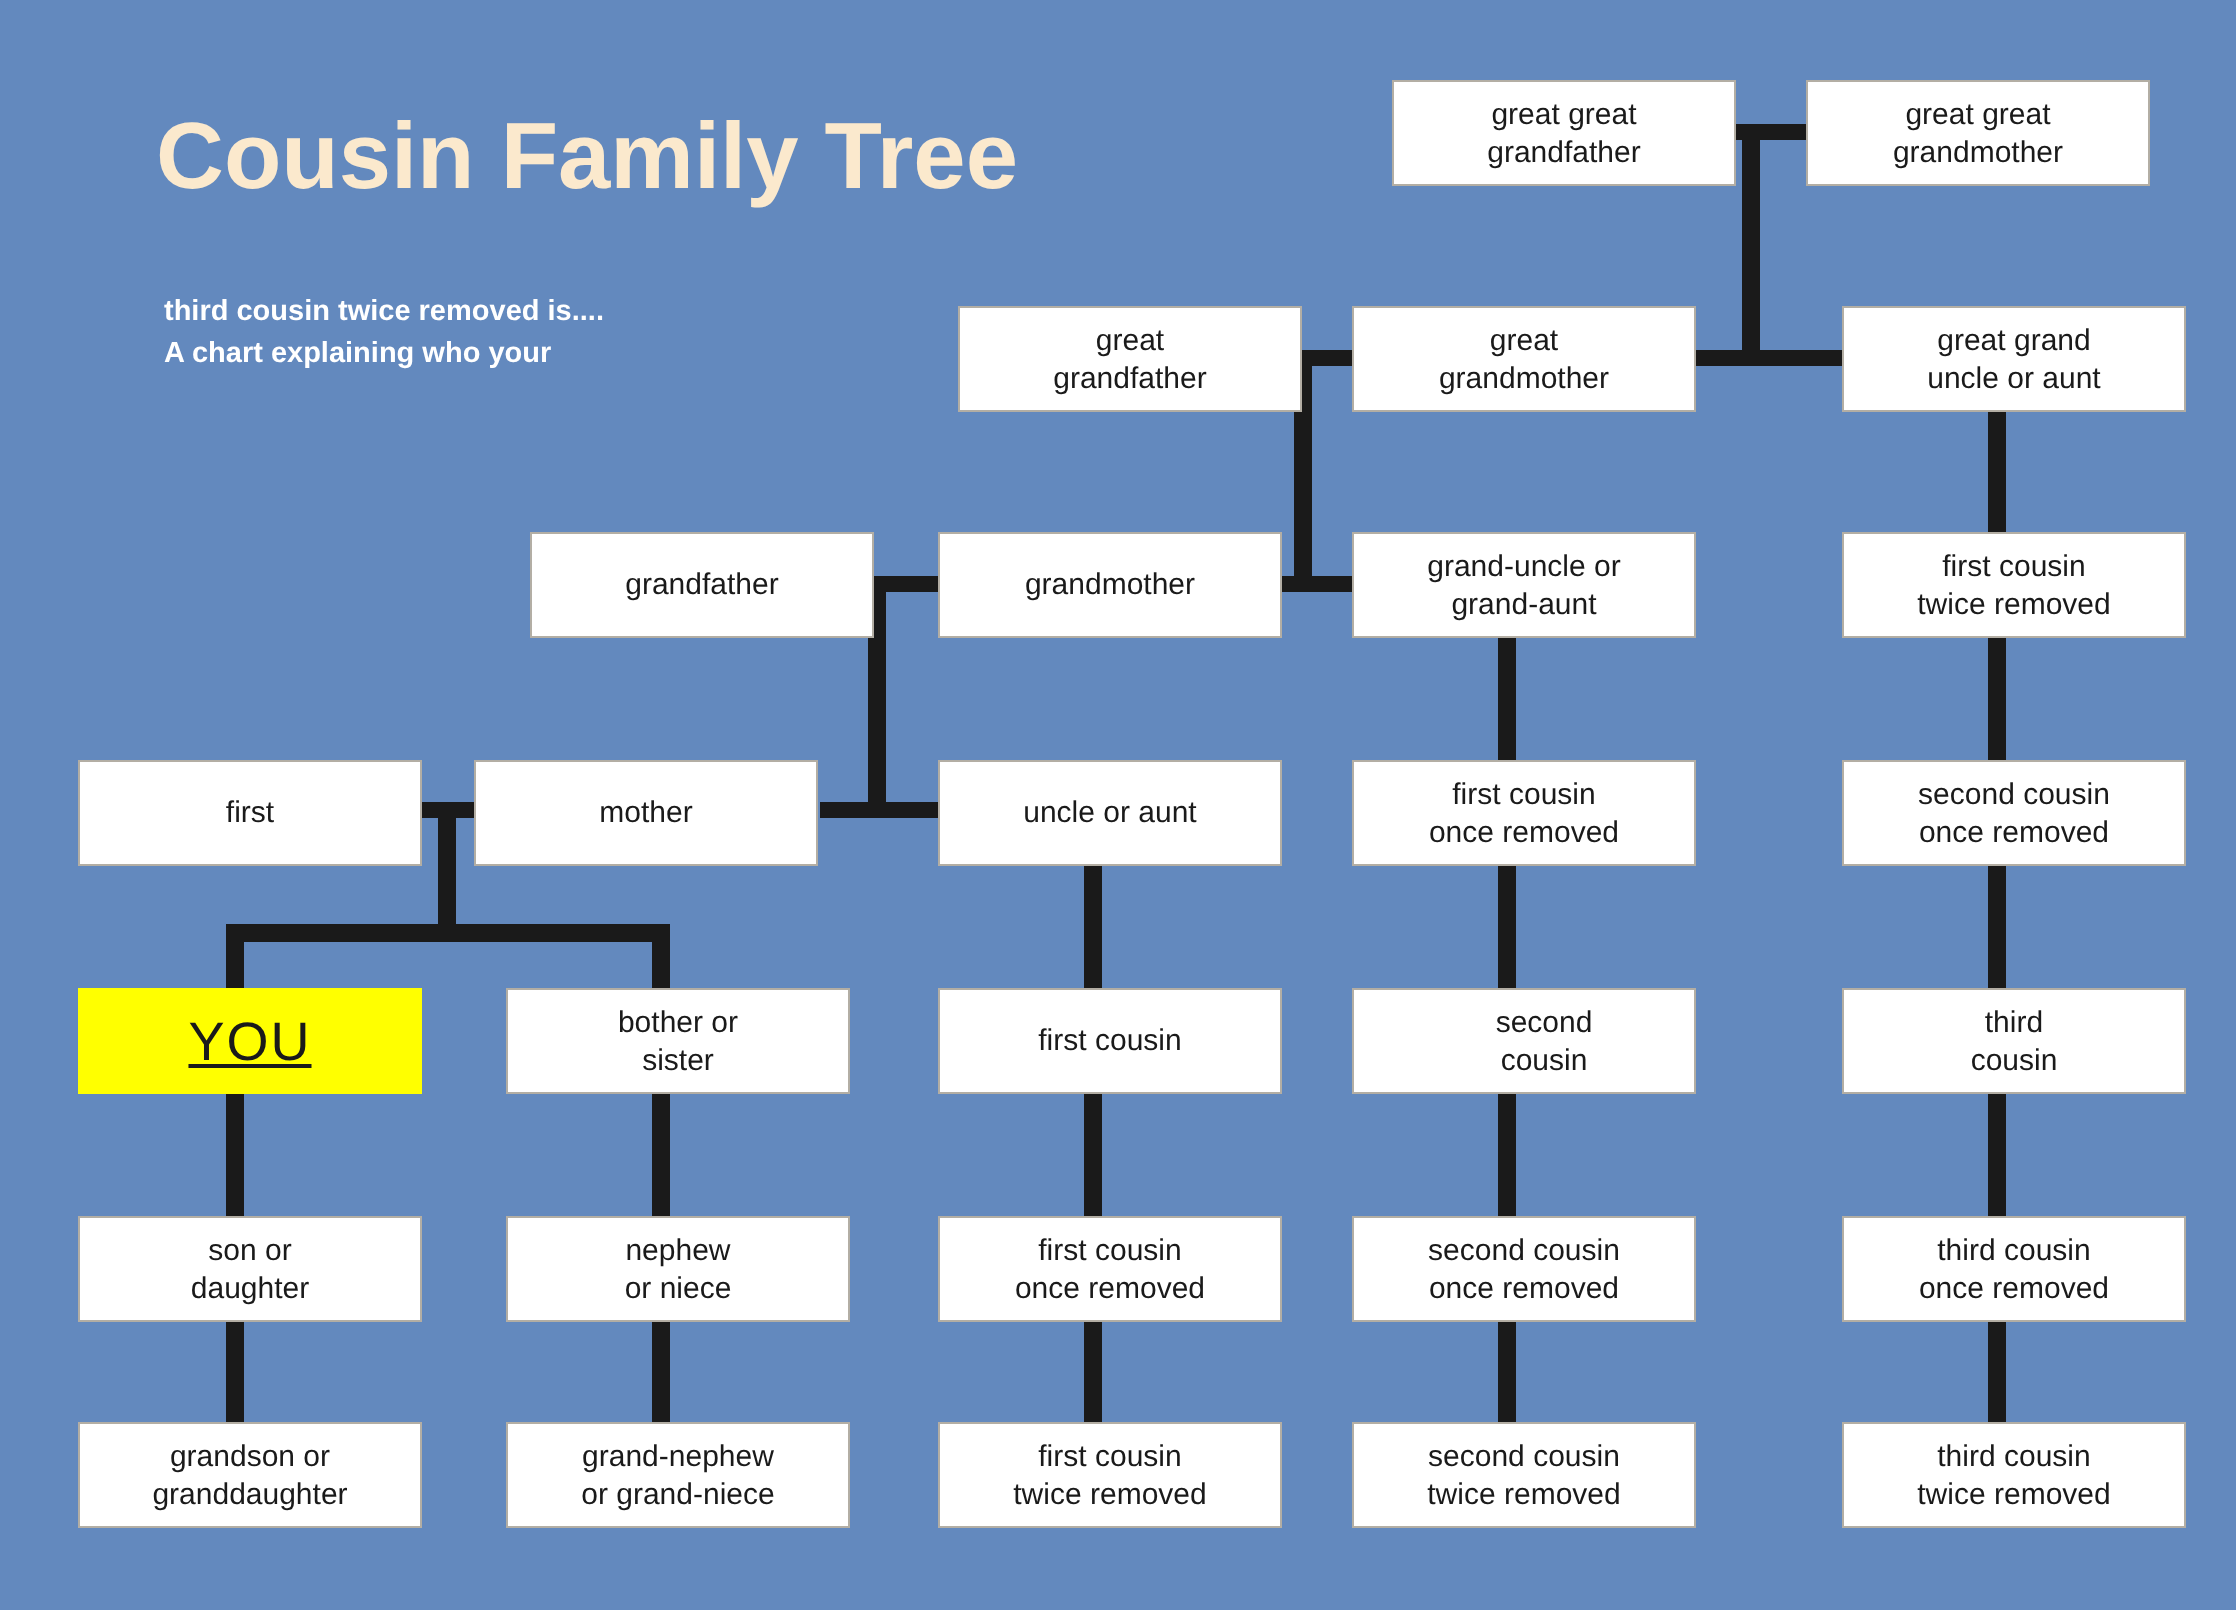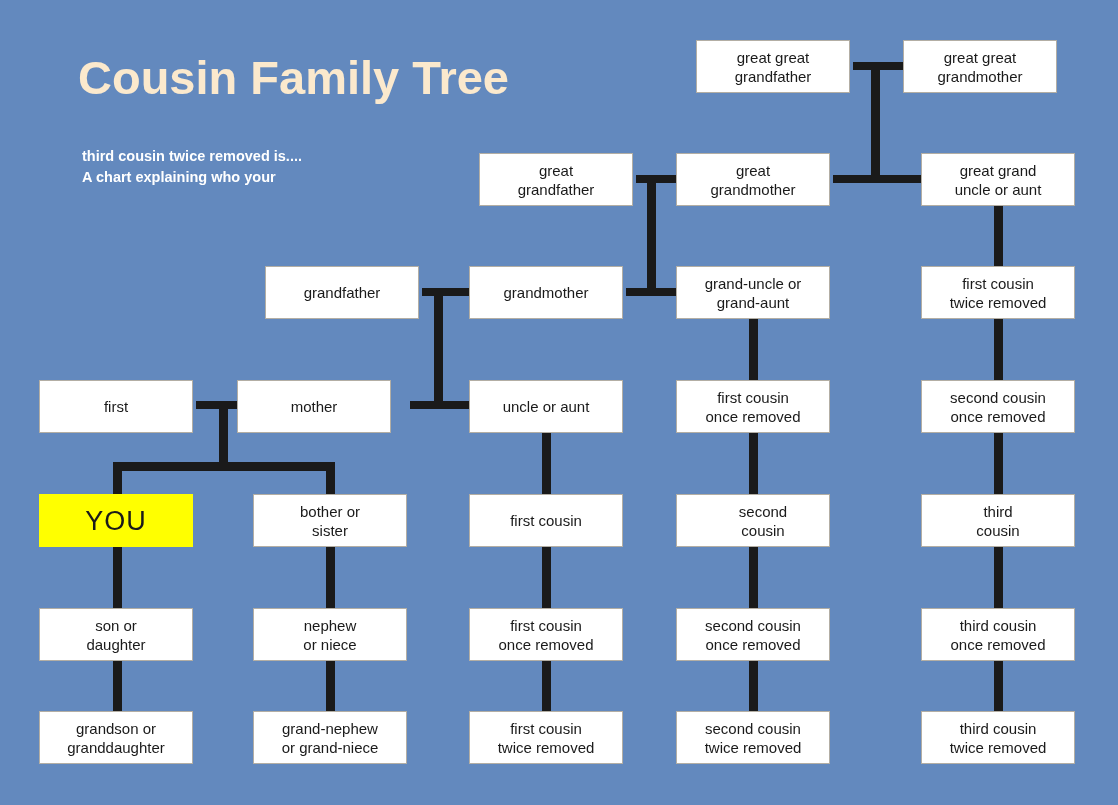--- a/index.html
+++ b/index.html
@@ -34,21 +34,21 @@
     left: 82px;
     top: 146px;
     font-size: 14.5px;
     font-weight: bold;
     color: #ffffff;
     line-height: 21px;
     white-space: nowrap;
   }
   .node {
     position: absolute;
-    width: 154px;
+    width: 172px;
     height: 53px;
     background: #ffffff;
     border: 1px solid #b3aea4;
     box-sizing: border-box;
     display: flex;
     align-items: center;
     justify-content: center;
     text-align: center;
     font-size: 15px;
     color: #1a1a1a;
@@ -130,21 +130,21 @@
 grand-aunt</div>
       <div class="node" style="left: 921px; top: 266px;">first cousin
 twice removed</div>
       <div class="node" style="left: 39px; top: 380px;">first</div>
       <div class="node" style="left: 237px; top: 380px;">mother</div>
       <div class="node" style="left: 469px; top: 380px;">uncle or aunt</div>
       <div class="node" style="left: 676px; top: 380px;">first cousin
 once removed</div>
       <div class="node" style="left: 921px; top: 380px;">second cousin
 once removed</div>
-      <div class="node you" style="left: 39px; top: 494px;">YOU</div>
+      <div class="node you" style="left: 39px; top: 494px; text-decoration: underline;">YOU</div>
       <div class="node" style="left: 253px; top: 494px;">bother or
 sister</div>
       <div class="node" style="left: 469px; top: 494px;">first cousin</div>
       <div class="node" style="left: 676px; top: 494px; padding-left: 20px;">second
 cousin</div>
       <div class="node" style="left: 921px; top: 494px;">third
 cousin</div>
       <div class="node" style="left: 39px; top: 608px;">son or
 daughter</div>
       <div class="node" style="left: 253px; top: 608px;">nephew

